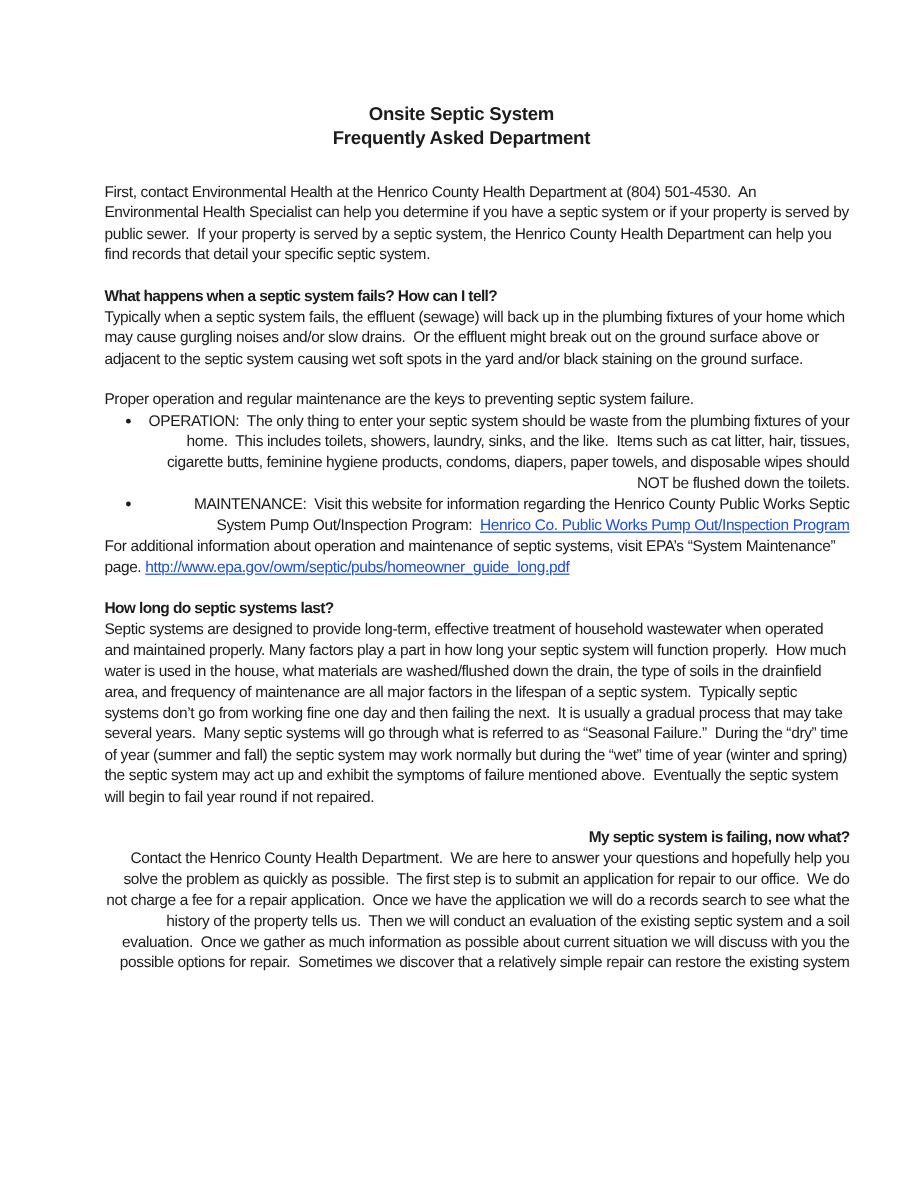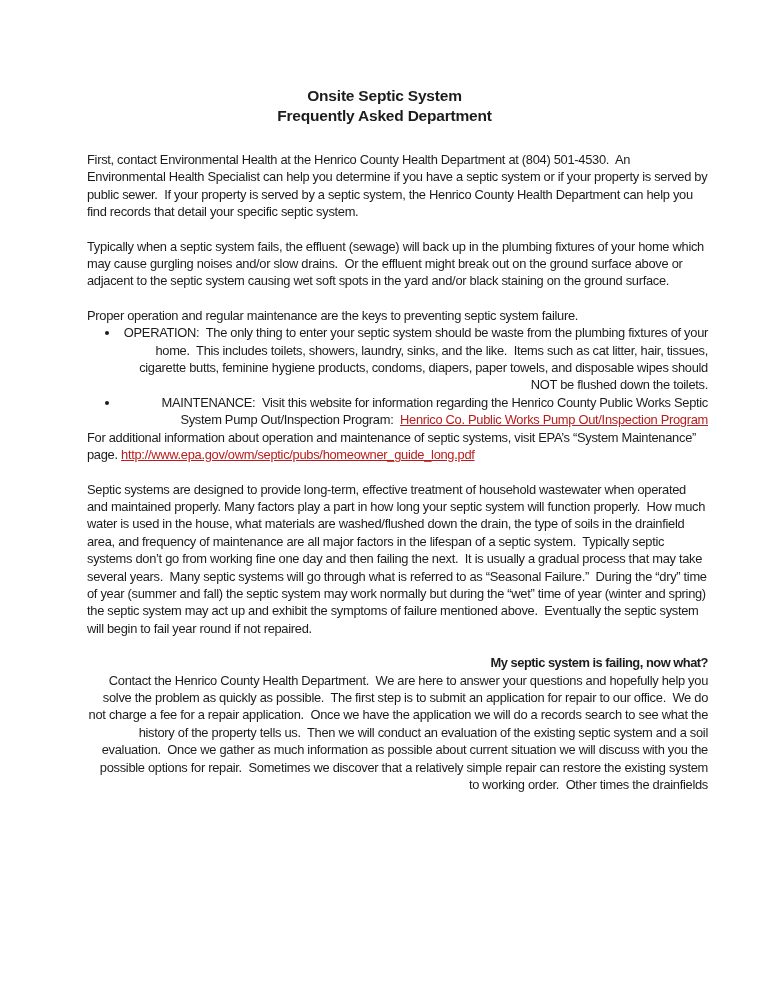--- a/index.html
+++ b/index.html
@@ -42,52 +42,54 @@
     margin: 0;
     padding-left: 33px;
     list-style: disc;
   }
   ul.list li {
     white-space: pre-wrap;
     padding-left: 2px;
     text-align: right;
   }
   a.link {
-    color: #b91c1c;
+    color: #1d4ed8;
     cursor: pointer;
   }
 </style>
 </head>
 <body>
 
 <div class="page">
 
   <div class="doc-title">
     <div>Onsite Septic System</div>
     <div>Frequently Asked Department</div>
   </div>
 
   <section class="sec">
     <p class="b">First, contact Environmental Health at the Henrico County Health Department at (804) 501-4530.  An Environmental Health Specialist can help you determine if you have a septic system or if your property is served by public sewer.  If your property is served by a septic system, the Henrico County Health Department can help you find records that detail your specific septic system.</p>
   </section>
 
   <section class="sec">
+    <p class="h">What happens when a septic system fails? How can I tell?</p>
     <p class="b">Typically when a septic system fails, the effluent (sewage) will back up in the plumbing fixtures of your home which may cause gurgling noises and/or slow drains.  Or the effluent might break out on the ground surface above or adjacent to the septic system causing wet soft spots in the yard and/or black staining on the ground surface.</p>
   </section>
 
   <section class="sec">
     <p class="b">Proper operation and regular maintenance are the keys to preventing septic system failure.</p>
     <ul class="list">
       <li><span>OPERATION:  The only thing to enter your septic system should be waste from the plumbing fixtures of your home.  This includes toilets, showers, laundry, sinks, and the like.  Items such as cat litter, hair, tissues, cigarette butts, feminine hygiene products, condoms, diapers, paper towels, and disposable wipes should NOT be flushed down the toilets.</span></li>
       <li><span>MAINTENANCE:  Visit this website for information regarding the Henrico County Public Works Septic System Pump Out/Inspection Program:  </span><a href="#" class="link">Henrico Co. Public Works Pump Out/Inspection Program</a></li>
     </ul>
     <p class="b"><span>For additional information about operation and maintenance of septic systems, visit EPA’s “System Maintenance” page. </span><a href="#" class="link">http://www.epa.gov/owm/septic/pubs/homeowner_guide_long.pdf</a></p>
   </section>
 
   <section class="sec">
+    <p class="h">How long do septic systems last?</p>
     <p class="b">Septic systems are designed to provide long-term, effective treatment of household wastewater when operated and maintained properly. Many factors play a part in how long your septic system will function properly.  How much water is used in the house, what materials are washed/flushed down the drain, the type of soils in the drainfield area, and frequency of maintenance are all major factors in the lifespan of a septic system.  Typically septic systems don’t go from working fine one day and then failing the next.  It is usually a gradual process that may take several years.  Many septic systems will go through what is referred to as “Seasonal Failure.”  During the “dry” time of year (summer and fall) the septic system may work normally but during the “wet” time of year (winter and spring) the septic system may act up and exhibit the symptoms of failure mentioned above.  Eventually the septic system will begin to fail year round if not repaired.</p>
   </section>
 
   <section class="sec">
     <p class="h">My septic system is failing, now what?</p>
     <p class="b">Contact the Henrico County Health Department.  We are here to answer your questions and hopefully help you solve the problem as quickly as possible.  The first step is to submit an application for repair to our office.  We do not charge a fee for a repair application.  Once we have the application we will do a records search to see what the history of the property tells us.  Then we will conduct an evaluation of the existing septic system and a soil evaluation.  Once we gather as much information as possible about current situation we will discuss with you the possible options for repair.  Sometimes we discover that a relatively simple repair can restore the existing system to working order.  Other times the drainfields</p>
   </section>
 
 </div>
 

